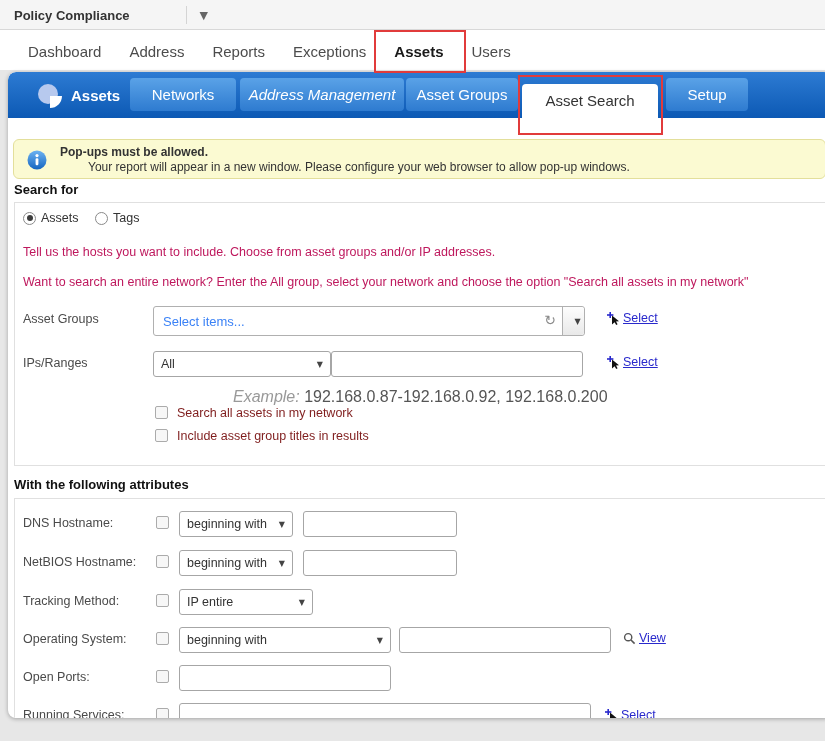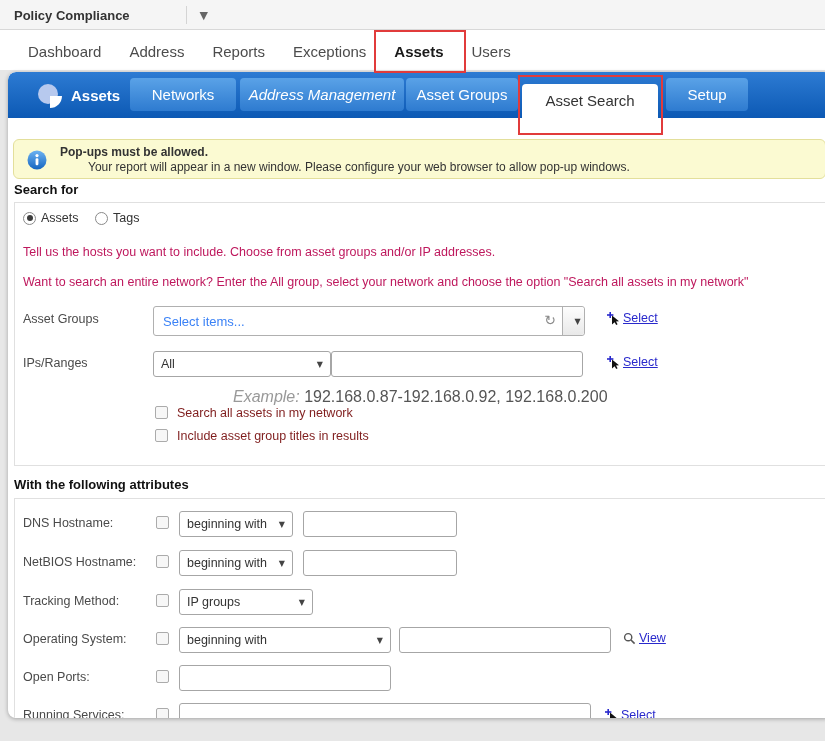--- a/index.html
+++ b/index.html
@@ -227,21 +227,21 @@
     <span class="checkbox" style="left:141px; top:56px;"></span>
     <div class="fake-select" style="left:164px; top:51px; width:114px;">
       <span>beginning with</span>
       <span class="sel-arrow">▼</span>
     </div>
     <input class="text-input" style="left: 288px; top: 51px; width: 154px;" value="">
 
     <div class="form-label" style="left:8px; top:95px;">Tracking Method:</div>
     <span class="checkbox" style="left:141px; top:95px;"></span>
     <div class="fake-select" style="left:164px; top:90px; width:134px;">
-      <span>IP groups</span>
+      <span>IP entire</span>
       <span class="sel-arrow">▼</span>
     </div>
 
     <div class="form-label" style="left:8px; top:133px;">Operating System:</div>
     <span class="checkbox" style="left:141px; top:133px;"></span>
     <div class="fake-select" style="left:164px; top:128px; width:212px;">
       <span>beginning with</span>
       <span class="sel-arrow">▼</span>
     </div>
     <input class="text-input" style="left: 384px; top: 128px; width: 212px;" value="">

